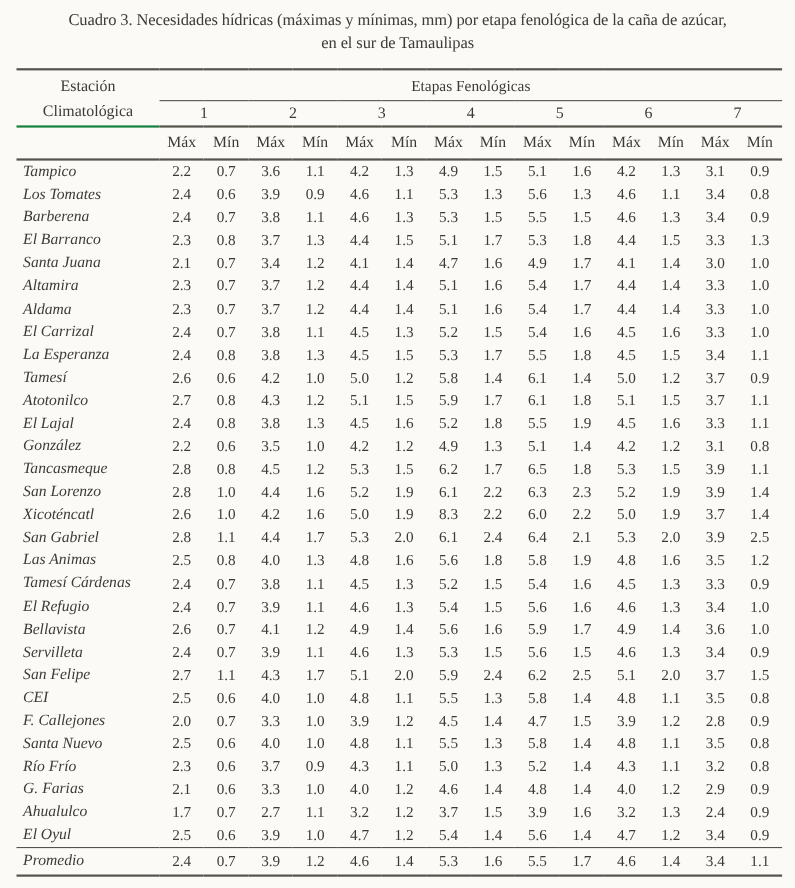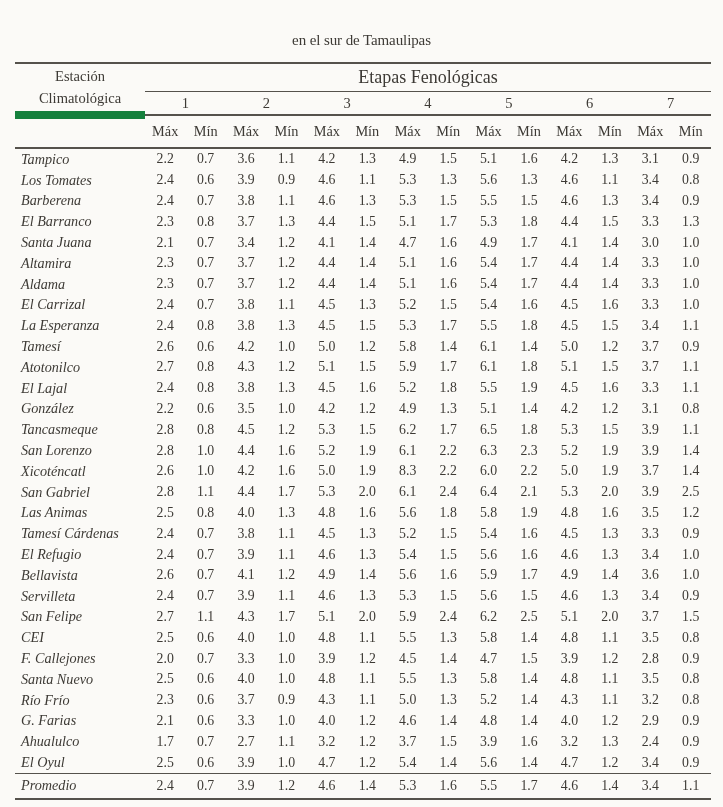--- a/index.html
+++ b/index.html
@@ -27,30 +27,30 @@
   th,td{
     padding:0;
     font-weight:normal;
     white-space:nowrap;
   }
   
   .hrow1 th{border-top:2px solid #55524c;}
   th.ef-head{
     border-bottom:1px solid #55524c;
     height:24px;
-    font-size:18px;
+    font-size:14px;
     vertical-align:bottom;
     padding-bottom:3px;
     text-align:center;
   }
   th.station-head{
     font-size:14.5px;
     vertical-align:bottom;
     text-align:center;
-    border-bottom:8px solid #15803d;
+    border-bottom:2px solid #15803d;
     line-height:22px;
     padding-bottom:2px;
   }
   .hrow2 th{
     border-bottom:2px solid #55524c;
     height:22px;
     font-size:14.5px;
     text-align:center;
     vertical-align:middle;
   }
@@ -75,21 +75,21 @@
   tr.summary-row td{
     border-top:1px solid #55524c;
     border-bottom:2px solid #55524c;
     height:24px;
   }
 </style>
 </head>
 <body>
 
 <div class="caption">
-  <br>
+  <span>Cuadro 3. Necesidades hídricas (máximas y mínimas, mm) por etapa fenológica de la caña de azúcar,</span><br>
   <span>en el sur de Tamaulipas</span>
 </div>
 
 <table>
   <colgroup>
     <col class="c-station">
     <col>
       <col>
       <col>
       <col>

